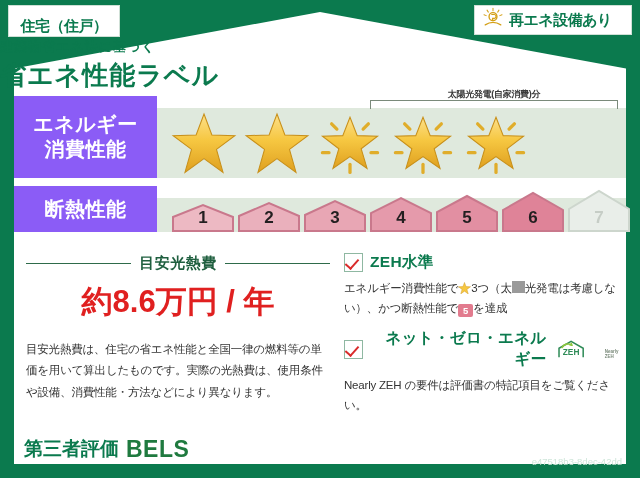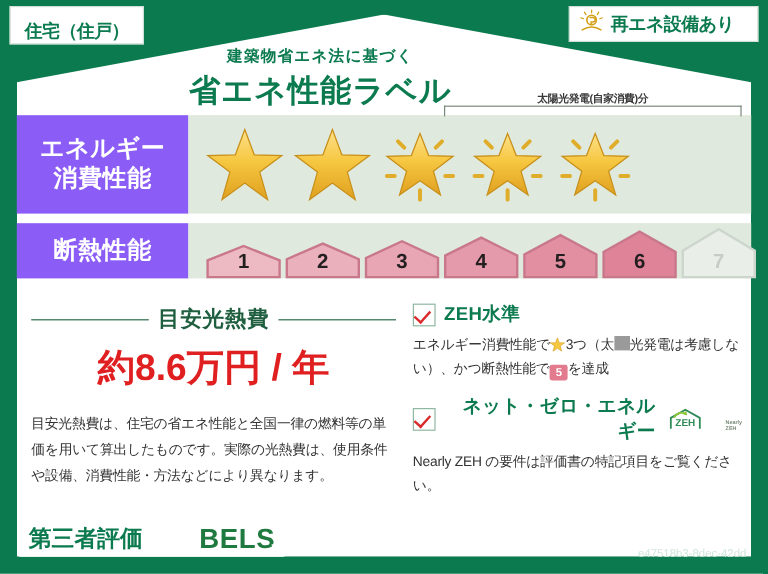--- a/index.html
+++ b/index.html
@@ -30,42 +30,41 @@
     display:flex;align-items:center;gap:5px;
     padding:0 9px 0 7px;
     box-sizing:border-box;
   }
   .renew-badge .txt{
     font-size:15px;font-weight:bold;color:#0b7a4e;letter-spacing:-0.5px;
   }
   
   .header-titles{
     position:absolute;left:0;top:38px;width:534px;
-    text-align:center;
   }
   .h-sub{font-size:13px;font-weight:bold;color:#0b7a4e;letter-spacing:1px;}
   .h-main{font-size:26px;font-weight:bold;color:#0b7a4e;letter-spacing:1px;margin-top:2px;}
   
   .body-panel{
     position:absolute;left:14px;top:12px;width:612px;height:452px;
     background:#ffffff;
     clip-path:polygon(0% 100%, 0% 12.5%, 50% 0%, 100% 12.5%, 100% 100%);
   }
   .inner-area{
     position:absolute;left:14px;top:96px;width:612px;height:320px;
   }
   
   .row{position:absolute;left:0;width:612px;display:flex;align-items:stretch;}
   .row-label{
     width:143px;background:#8b5cf6;color:#ffffff;
     display:flex;flex-direction:column;align-items:center;justify-content:center;
     font-size:20px;font-weight:bold;letter-spacing:0.5px;line-height:1.25;
   }
   .row-body{
-    flex:1;background:#dfe9dd;position:relative;
+    flex:1;background:#dfe9dd;position:relative;margin-top:12px;
   }
   #row-energy{top:0;height:82px;}
   #row-insul{top:90px;height:46px;}
   
   .stars{
     position:absolute;left:0;top:0;width:100%;height:100%;
     display:flex;align-items:center;gap:7px;padding-left:14px;box-sizing:border-box;
   }
   .star{position:relative;width:66px;height:63px;flex:0 0 auto;}
   .star svg{display:block;width:100%;height:100%;}
@@ -97,21 +96,21 @@
   .lower{
     position:absolute;left:14px;top:248px;width:612px;height:180px;
     display:flex;
   }
   .col-left{width:316px;position:relative;padding-left:12px;box-sizing:border-box;}
   .col-right{flex:1;position:relative;padding-left:14px;box-sizing:border-box;}
   .cost-head{
     display:flex;align-items:center;gap:8px;margin-top:6px;
   }
   .cost-head .line{flex:1;height:1px;background:#2e6b4a;}
-  .cost-head .t{font-size:18px;font-weight:bold;color:#1f5f3f;letter-spacing:0.5px;}
+  .cost-head .t{font-size:15px;font-weight:bold;color:#1f5f3f;letter-spacing:0.5px;}
   .cost-value{
     text-align:center;font-size:31px;font-weight:bold;color:#e02020;
     margin-top:8px;letter-spacing:0px;
   }
   .cost-desc{
     margin-top:16px;font-size:11.5px;color:#333333;line-height:1.85;
     letter-spacing:-0.2px;
   }
   
   .zeh-block{margin-top:4px;}
@@ -137,21 +136,21 @@
     color:#fff;font-size:9.5px;font-weight:bold;text-align:center;line-height:13px;
     border-radius:2px;vertical-align:-2px;
   }
   .zeh-logo{display:inline-flex;align-items:flex-end;gap:18px;vertical-align:-4px;margin-left:3px;}
   .zeh-logo svg{display:block;}
   .zeh-logo .nearly{font-size:4.5px;color:#7a8a7a;line-height:1.1;font-weight:bold;}
   
   .footer{position:absolute;left:0;bottom:0;width:640px;height:56px;}
   .bels-box{
     position:absolute;left:16px;bottom:14px;height:30px;
-    background:#ffffff;display:flex;align-items:center;padding:0 8px;gap:40px;
+    background:#ffffff;display:flex;align-items:center;padding:0 8px;
   }
   .bels-box .jp{font-size:19px;font-weight:bold;color:#0b7a4e;letter-spacing:0px;}
   .bels-box .en{font-size:23px;font-weight:bold;color:#1f7a3f;letter-spacing:0.5px;margin-left:7px;}
   .bldg-name{
     position:absolute;left:225px;bottom:19px;
     font-size:14px;color:#ffffff;letter-spacing:0px;
   }
   .eval-date{
     position:absolute;right:18px;bottom:27px;
     font-size:14px;color:#ffffff;font-weight:bold;letter-spacing:0px;

